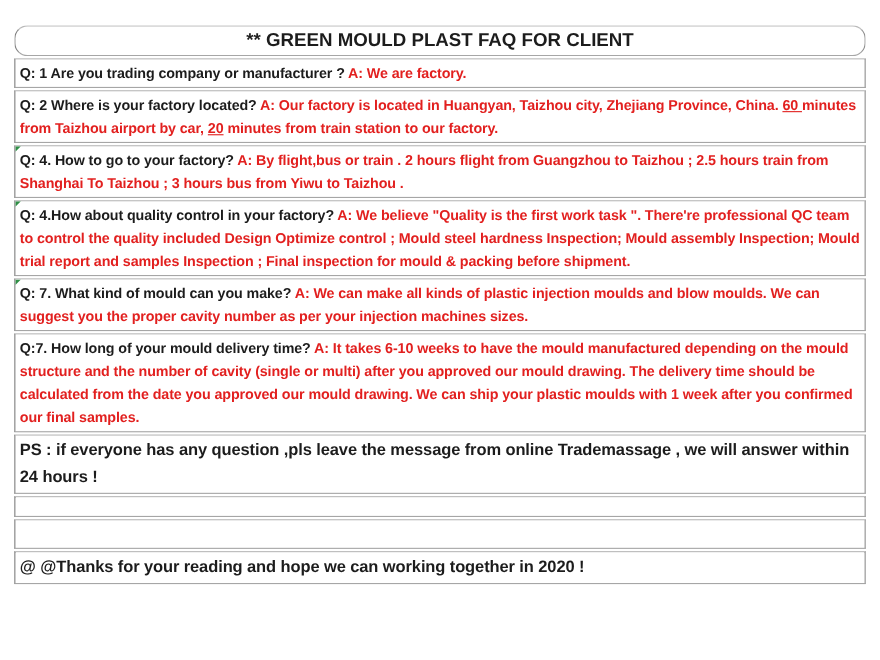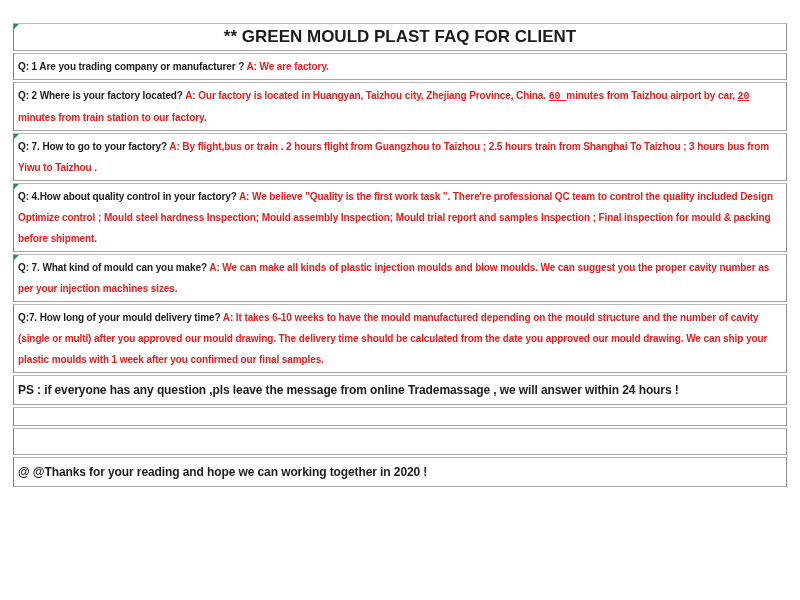--- a/index.html
+++ b/index.html
@@ -17,65 +17,66 @@
     top: 23px;
     width: 774px;
   }
   .row {
     position: relative;
     box-sizing: border-box;
     border: 1px solid;
     border-color: #b9b9b9 #8e8e8e #a6a6a6 #7e7e7e;
     margin-bottom: 2px;
     padding: 2px 4px 2px 4px;
-    font-size: 10px;
+    font-size: 13px;
     font-weight: 700;
     line-height: 21px;
     color: #1c1c1c;
     letter-spacing: -0.1px;
     overflow: hidden;
     background: #ffffff;
   }
   .row.title-row {
     text-align: center;
     font-size: 17px;
     line-height: 24px;
     padding: 1px 4px;
     letter-spacing: 0;
+    border-radius: 12px;
   }
   .row.large {
-    font-size: 12px;
+    font-size: 15px;
     line-height: 24px;
     padding: 2px 4px;
   }
   .row.empty-a { height: 19px; padding: 0; }
   .row.empty-b { height: 27px; padding: 0; }
   .question { color: #1c1c1c; }
   .answer { color: #e2201f; }
-  .useg { text-decoration: underline; font-family: Liberation Mono, monospace; }
+  .useg { text-decoration: underline; }
   .marker::before {
     content: "";
     position: absolute;
     top: 0;
     left: 0;
     width: 0;
     height: 0;
     border-top: 5px solid #2f8f46;
     border-right: 5px solid transparent;
   }
 </style>
 </head>
 <body>
 
 <div class="sheet">
   <div class="row title-row marker">** GREEN MOULD PLAST FAQ FOR CLIENT</div>
   <div id="rows">
       <div class="row"><span class="question">Q: 1 Are you trading company or manufacturer ? </span><span class="answer">A: We are factory.</span></div>
       <div class="row"><span class="question">Q: 2 Where is your factory located? </span><span class="answer">A: Our factory is located in Huangyan, Taizhou city, Zhejiang Province, China. </span><span class="answer useg">60 </span><span class="answer">minutes from Taizhou airport by car, </span><span class="answer useg">20</span><span class="answer"> minutes from train station to our factory.</span></div>
-      <div class="row marker"><span class="question">Q: 7. How to go to your factory? </span><span class="answer">A: By flight,bus or train . 2 hours flight from Guangzhou to Taizhou ; 2.5 hours train from Shanghai To Taizhou ; 3 hours bus from Yiwu to Taizhou .</span></div>
+      <div class="row marker"><span class="question">Q: 4. How to go to your factory? </span><span class="answer">A: By flight,bus or train . 2 hours flight from Guangzhou to Taizhou ; 2.5 hours train from Shanghai To Taizhou ; 3 hours bus from Yiwu to Taizhou .</span></div>
       <div class="row marker"><span class="question">Q: 4.How about quality control in your factory? </span><span class="answer">A: We believe "Quality is the first work task ". There're professional QC team to control the quality included Design Optimize control ;  Mould steel hardness Inspection; Mould assembly Inspection;  Mould trial report and samples Inspection ; Final inspection for mould &amp; packing before shipment.</span></div>
       <div class="row marker"><span class="question">Q: 7. What kind of mould can you make? </span><span class="answer">A:  We can make all kinds of plastic injection moulds and blow moulds. We can suggest you the proper cavity number as per your injection machines sizes.</span></div>
       <div class="row"><span class="question">Q:7. How long of your mould delivery time? </span><span class="answer">A:  It takes 6-10 weeks to have the mould manufactured depending on the mould structure and the number of cavity (single or multi) after you approved our mould drawing. The delivery time should be calculated from the date you approved our mould drawing. We can ship your plastic moulds with 1 week after you confirmed our final samples.</span></div>
       <div class="row large"><span class="question">PS : if everyone has any question ,pls leave the message from online Trademassage , we will answer within  24 hours !</span></div>
       <div class="row empty-a"></div>
       <div class="row empty-b"></div>
       <div class="row large"><span class="question">@ @Thanks for your reading and hope we can working together in 2020 !</span></div>
     </div>
 
 </div>

